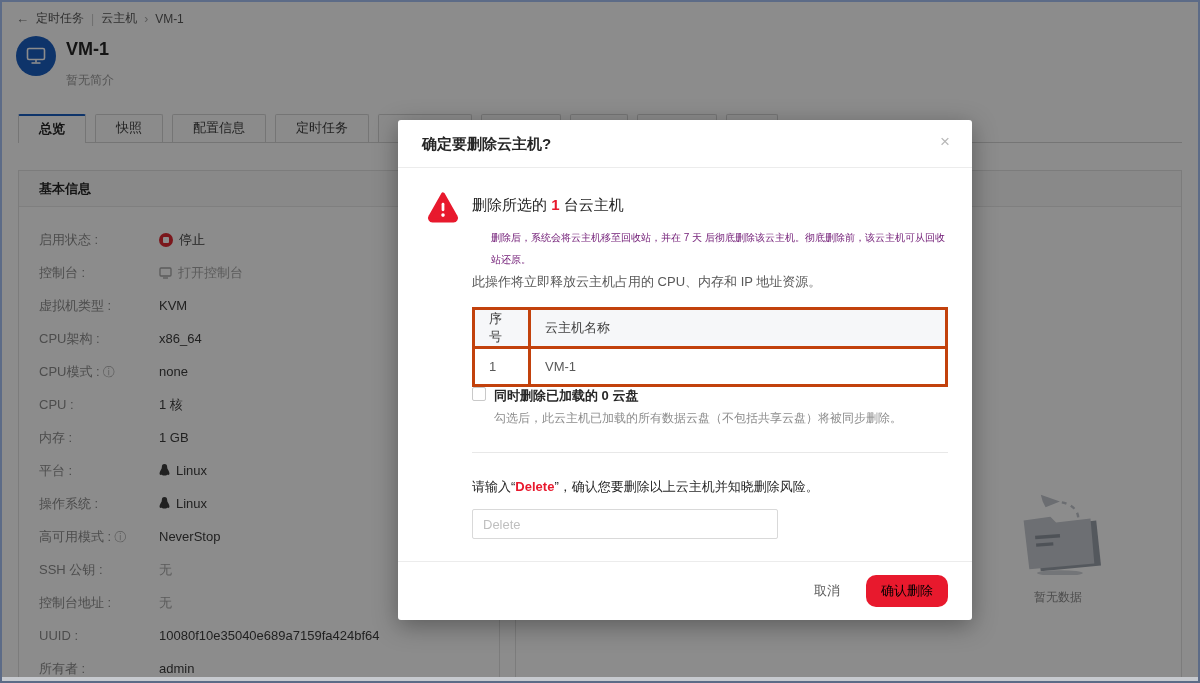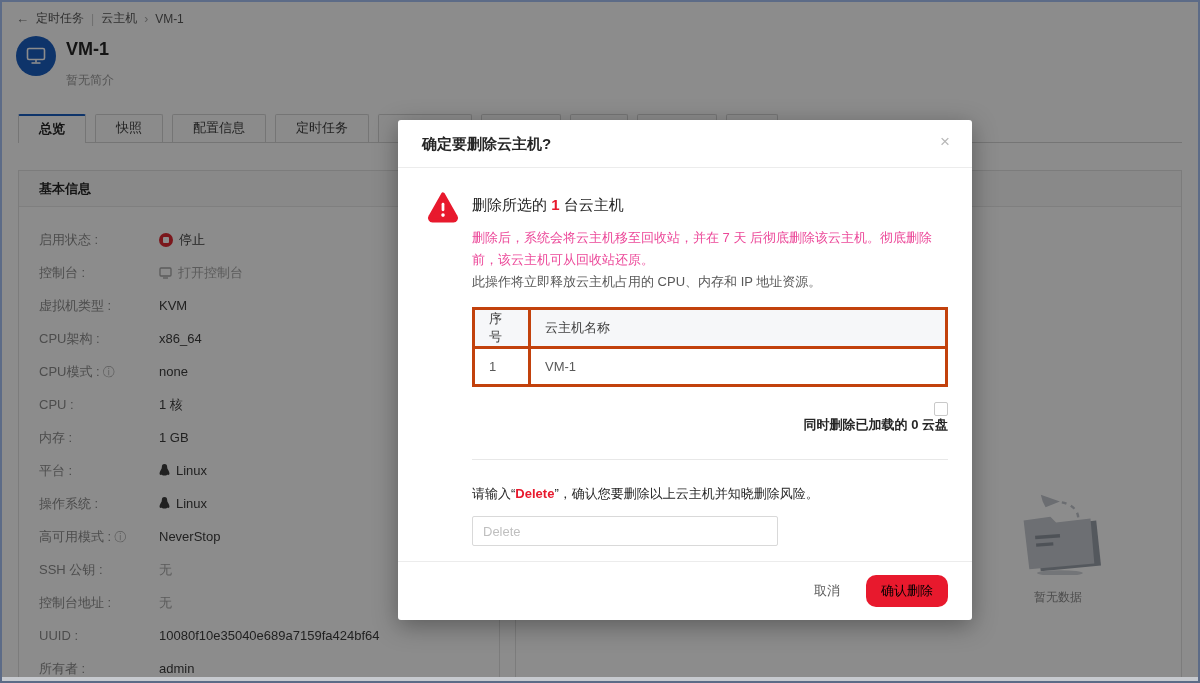--- a/index.html
+++ b/index.html
@@ -62,30 +62,30 @@
     background:#fff; border-radius:3px; box-shadow:0 6px 24px rgba(0,0,0,0.35);
     display:flex; flex-direction:column;
   }
   .modal-hd { padding:15px 24px 13px; border-bottom:1px solid #ececec; font-size:15px; font-weight:bold; color:#262626; position:relative; }
   .modal-close { position:absolute; right:22px; top:13px; font-size:17px; color:#b8b8b8; cursor:pointer; line-height:1; font-weight:normal; }
   .modal-body { flex:1; padding:22px 24px 0 28px; display:flex; gap:12px; overflow:hidden; }
   .warn-col { flex:0 0 34px; }
   .body-col { flex:1; min-width:0; }
   .del-summary { font-size:15px; color:#262626; line-height:30px; }
   .red { color:#e8192d; font-weight:bold; }
-  .del-desc { font-size:13px; color:#ec4899; line-height:22px; margin-top:7px; }
+  .del-desc { font-size:10px; color:#701a75; line-height:22px; margin-top:7px;margin-left:19px; }
   .del-desc2 { font-size:13px; color:#595959; line-height:22px; }
 
   table.vm-table { width:100%; border-collapse:collapse; margin-top:14px; }
   .vm-table th, .vm-table td { border:3px solid #c2410c; font-size:13px; text-align:left; padding:0 14px; }
   .vm-table th { background:#f6f7f9; color:#3f3f3f; font-weight:normal; height:37px; }
   .vm-table td { color:#595959; height:38px; }
   .vm-table .col-idx { width:56px; }
 
-  .chk-row { margin-top:15px; display:flex; align-items:flex-end;flex-direction:column; }
+  .chk-row { display:flex; align-items:flex-start; }
   .chk-box { width:14px; height:14px; border:1px solid #c9c9c9; border-radius:2px; background:#fff; flex:0 0 auto; cursor:pointer; }
   .chk-label { margin-left:8px; font-size:13px; font-weight:bold; color:#262626; }
   .chk-hint { margin-left:22px; margin-top:5px; font-size:12px; color:#8c8c8c; }
 
   .divider { border-top:1px solid #e8e8e8; margin-top:25px; }
   .confirm-line { margin-top:25px; font-size:13px; color:#262626; }
   .confirm-input {
     display:block; margin-top:13px; width:306px; height:30px; border:1px solid #d9d9d9; border-radius:2px;
     padding:0 10px; font-size:13px; color:#262626; outline:none; font-family:inherit;
   }
@@ -313,20 +313,21 @@
               <td>1</td>
               <td>VM-1</td>
             </tr>
           </tbody>
         </table>
 
         <div class="chk-row">
           <span class="chk-box"></span>
           <span class="chk-label">同时删除已加载的 0 云盘</span>
         </div>
+        <div class="chk-hint">勾选后，此云主机已加载的所有数据云盘（不包括共享云盘）将被同步删除。</div>
 
         <div class="divider"></div>
 
         <div class="confirm-line"><span>请输入“</span><span class="red">Delete</span><span>”，确认您要删除以上云主机并知晓删除风险。</span></div>
 
         <input class="confirm-input" type="text" placeholder="Delete" style="">
       </div>
     </div>
 
     <div class="modal-ft">

